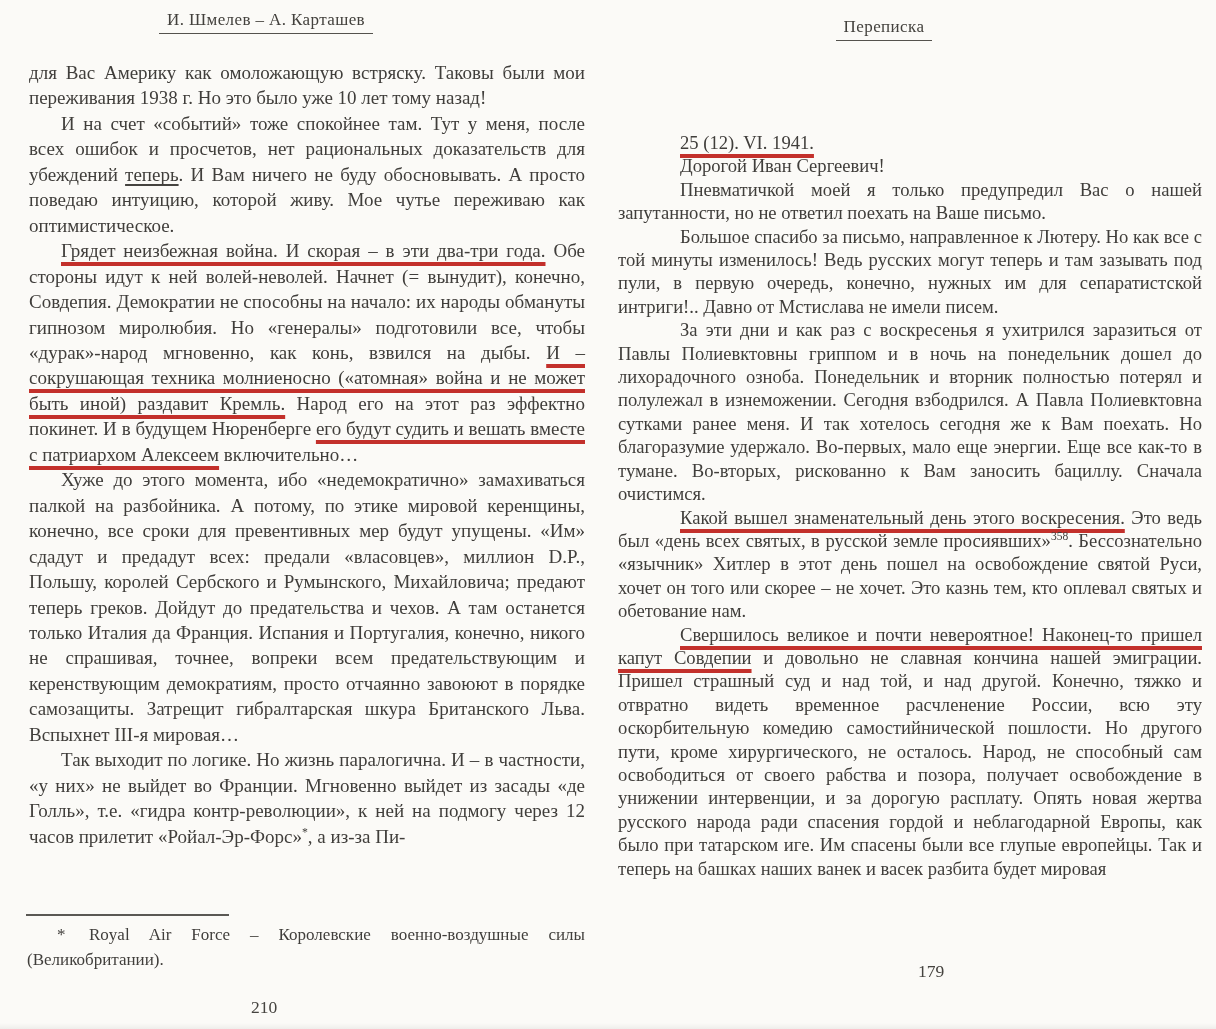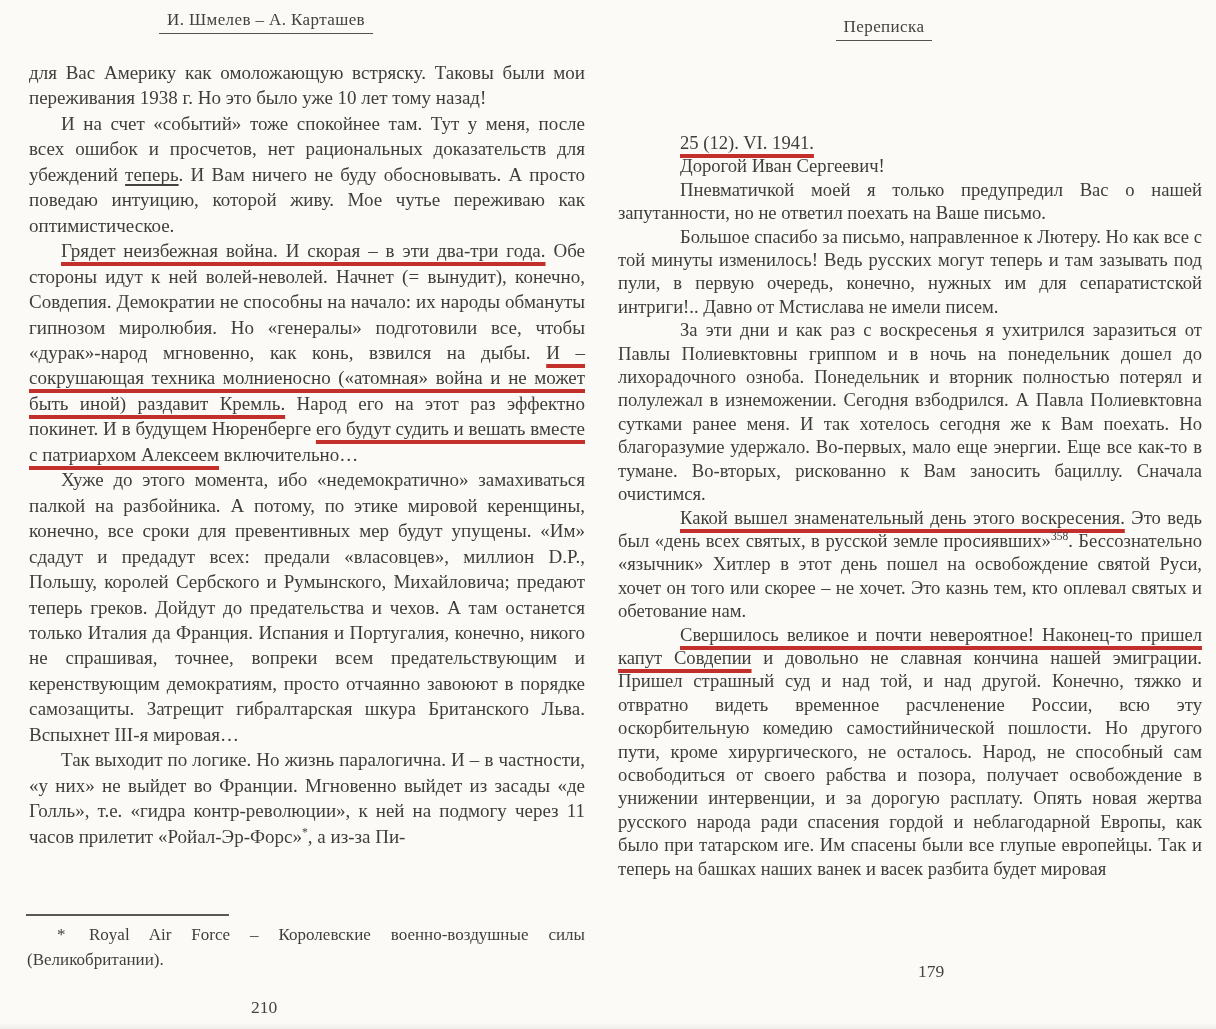--- a/index.html
+++ b/index.html
@@ -64,21 +64,21 @@
 
 <section class="page" id="page-left">
   <div class="running-head">
     <span class="head-text">И. Шмелев – А. Карташев</span>
   </div>
   <div class="body-text">
       <p class="para"><span>для Вас Америку как омоложающую встряску. Таковы были мои переживания 1938 г. Но это было уже 10 лет тому назад!</span></p>
       <p class="para indent"><span>И на счет «событий» тоже спокойнее там. Тут у меня, после всех ошибок и просчетов, нет рациональных доказательств для убеждений </span><span class="u-black">теперь</span><span>. И Вам ничего не буду обосновывать. А просто поведаю интуицию, которой живу. Мое чутье переживаю как оптимистическое.</span></p>
       <p class="para indent"><span class="u-red">Грядет неизбежная война. И скорая – в эти два-три года.</span><span> Обе стороны идут к ней волей-неволей. Начнет (= вынудит), конечно, Совдепия. Демократии не способны на начало: их народы обмануты гипнозом миролюбия. Но «генералы» подготовили все, чтобы «дурак»-народ мгновенно, как конь, взвился на дыбы. </span><span class="u-red">И – сокрушающая техника молниеносно («атомная» война и не может быть иной) раздавит Кремль.</span><span> Народ его на этот раз эффектно покинет. И в будущем Нюренберге </span><span class="u-red">его будут судить и вешать вместе с патриархом Алексеем</span><span> включительно…</span></p>
       <p class="para indent"><span>Хуже до этого момента, ибо «недемократично» замахиваться палкой на разбойника. А потому, по этике мировой керенщины, конечно, все сроки для превентивных мер будут упущены. «Им» сдадут и предадут всех: предали «власовцев», миллион D.P., Польшу, королей Сербского и Румынского, Михайловича; предают теперь греков. Дойдут до предательства и чехов. А там останется только Италия да Франция. Испания и Португалия, конечно, никого не спрашивая, точнее, вопреки всем предательствующим и керенствующим демократиям, просто отчаянно завоюют в порядке самозащиты. Затрещит гибралтарская шкура Британского Льва. Вспыхнет III-я мировая…</span></p>
-      <p class="para indent"><span>Так выходит по логике. Но жизнь паралогична. И – в частности, «у них» не выйдет во Франции. Мгновенно выйдет из засады «де Голль», т.е. «гидра контр-революции», к ней на подмогу через 11 часов прилетит «Ройал-Эр-Форс»</span><span class="sup">*</span><span>, а из-за Пи-</span></p>
+      <p class="para indent"><span>Так выходит по логике. Но жизнь паралогична. И – в частности, «у них» не выйдет во Франции. Мгновенно выйдет из засады «де Голль», т.е. «гидра контр-революции», к ней на подмогу через 12 часов прилетит «Ройал-Эр-Форс»</span><span class="sup">*</span><span>, а из-за Пи-</span></p>
     </div>
   <div class="footnote-rule"></div>
   <p class="footnote"><span class="fn-marker">*</span><span>Royal Air Force – Королевские военно-воздушные силы (Великобритании).</span></p>
   <div class="page-number">210</div>
 </section>
 
 <section class="page" id="page-right">
   <div class="running-head">
     <span class="head-text">Переписка</span>
   </div>

